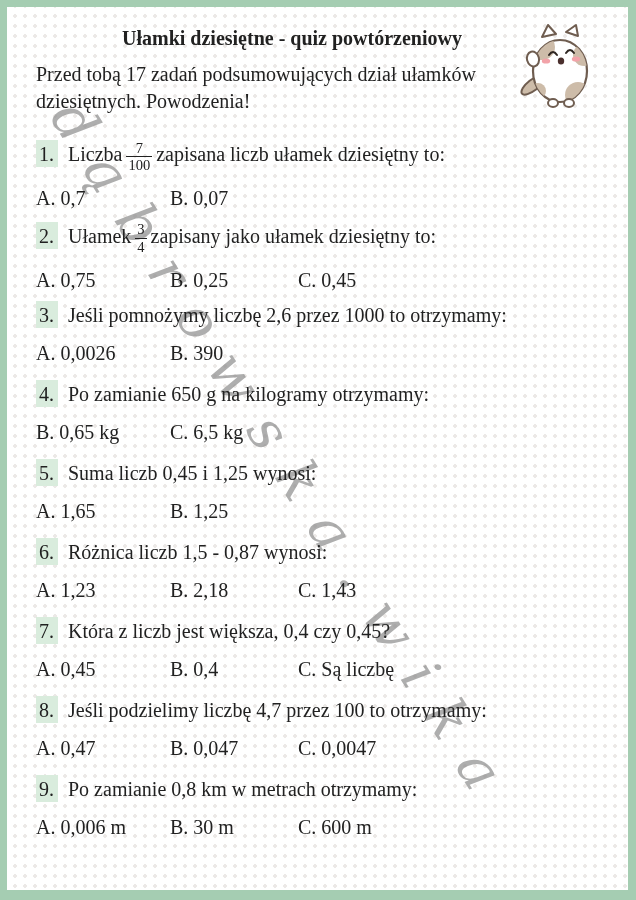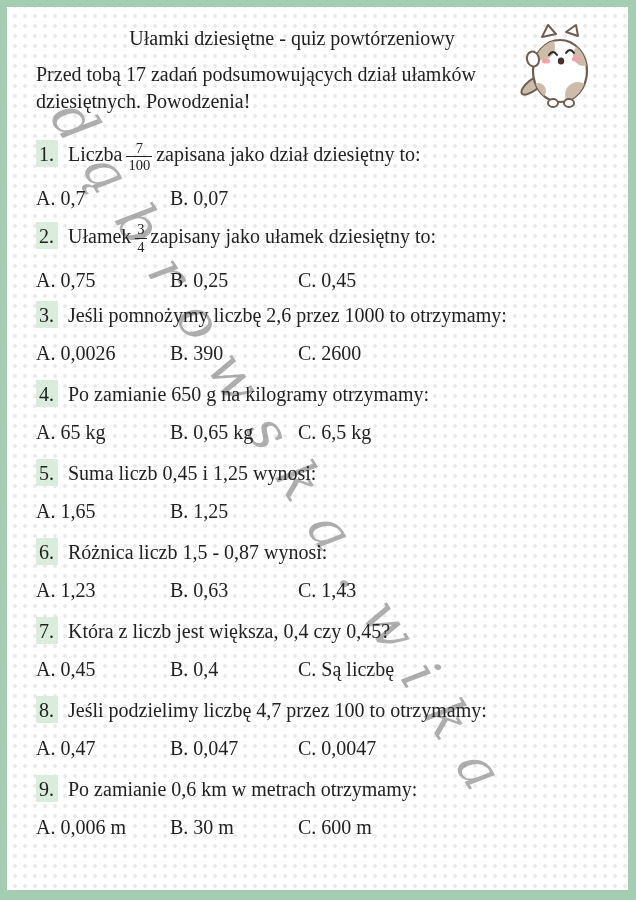--- a/index.html
+++ b/index.html
@@ -33,21 +33,21 @@
     font-style:italic;
     font-size:56px;
     letter-spacing:26px;
     color:var(--wm);
     opacity:.72;
     white-space:nowrap;
     pointer-events:none;
   }
   .content{position:relative;z-index:1;padding:12px 20px 0 29px}
   .title{
-    font-size:20px;font-weight:400;
+    font-size:20px;font-weight:700;
     text-align:center;
     margin:8px 60px 11px 0;
   }
   .intro{
     font-size:20px;line-height:27px;
     white-space:pre-line;
     margin:0 0 25px 0;
     max-width:565px;
   }
   .cat{position:absolute;z-index:2;top:16px;right:34px}
@@ -114,21 +114,21 @@
     <ellipse cx="49" cy="80" rx="5" ry="4" fill="#fff" stroke="#6f5d50" stroke-width="2"></ellipse>
   </svg>
 
   <div class="content">
     <div class="title">Ułamki dziesiętne - quiz powtórzeniowy</div>
     <div class="intro">Przed tobą 17 zadań podsumowujących dział ułamków
 dziesiętnych. Powodzenia!</div>
     <div>
   <div class="question has-frac">
     <div class="qline">
-      <span class="qnum">1.</span><span><span> Liczba</span><span class="frac"><span class="num">7</span><span class="den">100</span></span><span>zapisana jako dział dziesiętny to:</span></span>
+      <span class="qnum">1.</span><span><span> Liczba</span><span class="frac"><span class="num">7</span><span class="den">100</span></span><span>zapisana liczb ułamek dziesiętny to:</span></span>
     </div>
     <div class="answers">
             <span>A. 0,7</span>
             <span>B. 0,07</span>
           </div>
   </div>
 
   <div class="question has-frac">
     <div class="qline">
       <span class="qnum">2.</span><span><span> Ułamek</span><span class="frac"><span class="num">3</span><span class="den">4</span></span><span>zapisany jako ułamek dziesiętny to:</span></span>
@@ -140,30 +140,28 @@
           </div>
   </div>
 
   <div class="question">
     <div class="qline">
       <span class="qnum">3.</span><span> Jeśli pomnożymy liczbę 2,6 przez 1000 to otrzymamy:</span>
     </div>
     <div class="answers">
             <span>A. 0,0026</span>
             <span>B. 390</span>
-            <span>C. 2600</span>
           </div>
   </div>
 
   <div class="question">
     <div class="qline">
       <span class="qnum">4.</span><span> Po zamianie 650 g na kilogramy otrzymamy:</span>
     </div>
     <div class="answers">
-            <span>A. 65 kg</span>
             <span>B. 0,65 kg</span>
             <span>C. 6,5 kg</span>
           </div>
   </div>
 
   <div class="question">
     <div class="qline">
       <span class="qnum">5.</span><span> Suma liczb 0,45 i 1,25 wynosi:</span>
     </div>
     <div class="answers">
@@ -171,21 +169,21 @@
             <span>B. 1,25</span>
           </div>
   </div>
 
   <div class="question">
     <div class="qline">
       <span class="qnum">6.</span><span> Różnica liczb 1,5 - 0,87 wynosi:</span>
     </div>
     <div class="answers">
             <span>A. 1,23</span>
-            <span>B. 0,63</span>
+            <span>B. 2,18</span>
             <span>C. 1,43</span>
           </div>
   </div>
 
   <div class="question">
     <div class="qline">
       <span class="qnum">7.</span><span> Która z liczb jest większa, 0,4 czy 0,45?</span>
     </div>
     <div class="answers">
             <span>A. 0,45</span>
@@ -200,21 +198,21 @@
     </div>
     <div class="answers">
             <span>A. 0,47</span>
             <span>B. 0,047</span>
             <span>C. 0,0047</span>
           </div>
   </div>
 
   <div class="question">
     <div class="qline">
-      <span class="qnum">9.</span><span> Po zamianie 0,6 km w metrach otrzymamy:</span>
+      <span class="qnum">9.</span><span> Po zamianie 0,8 km w metrach otrzymamy:</span>
     </div>
     <div class="answers">
             <span>A. 0,006 m</span>
             <span>B. 30 m</span>
             <span>C. 600 m</span>
           </div>
   </div>
 </div>
   </div>
 </div>

